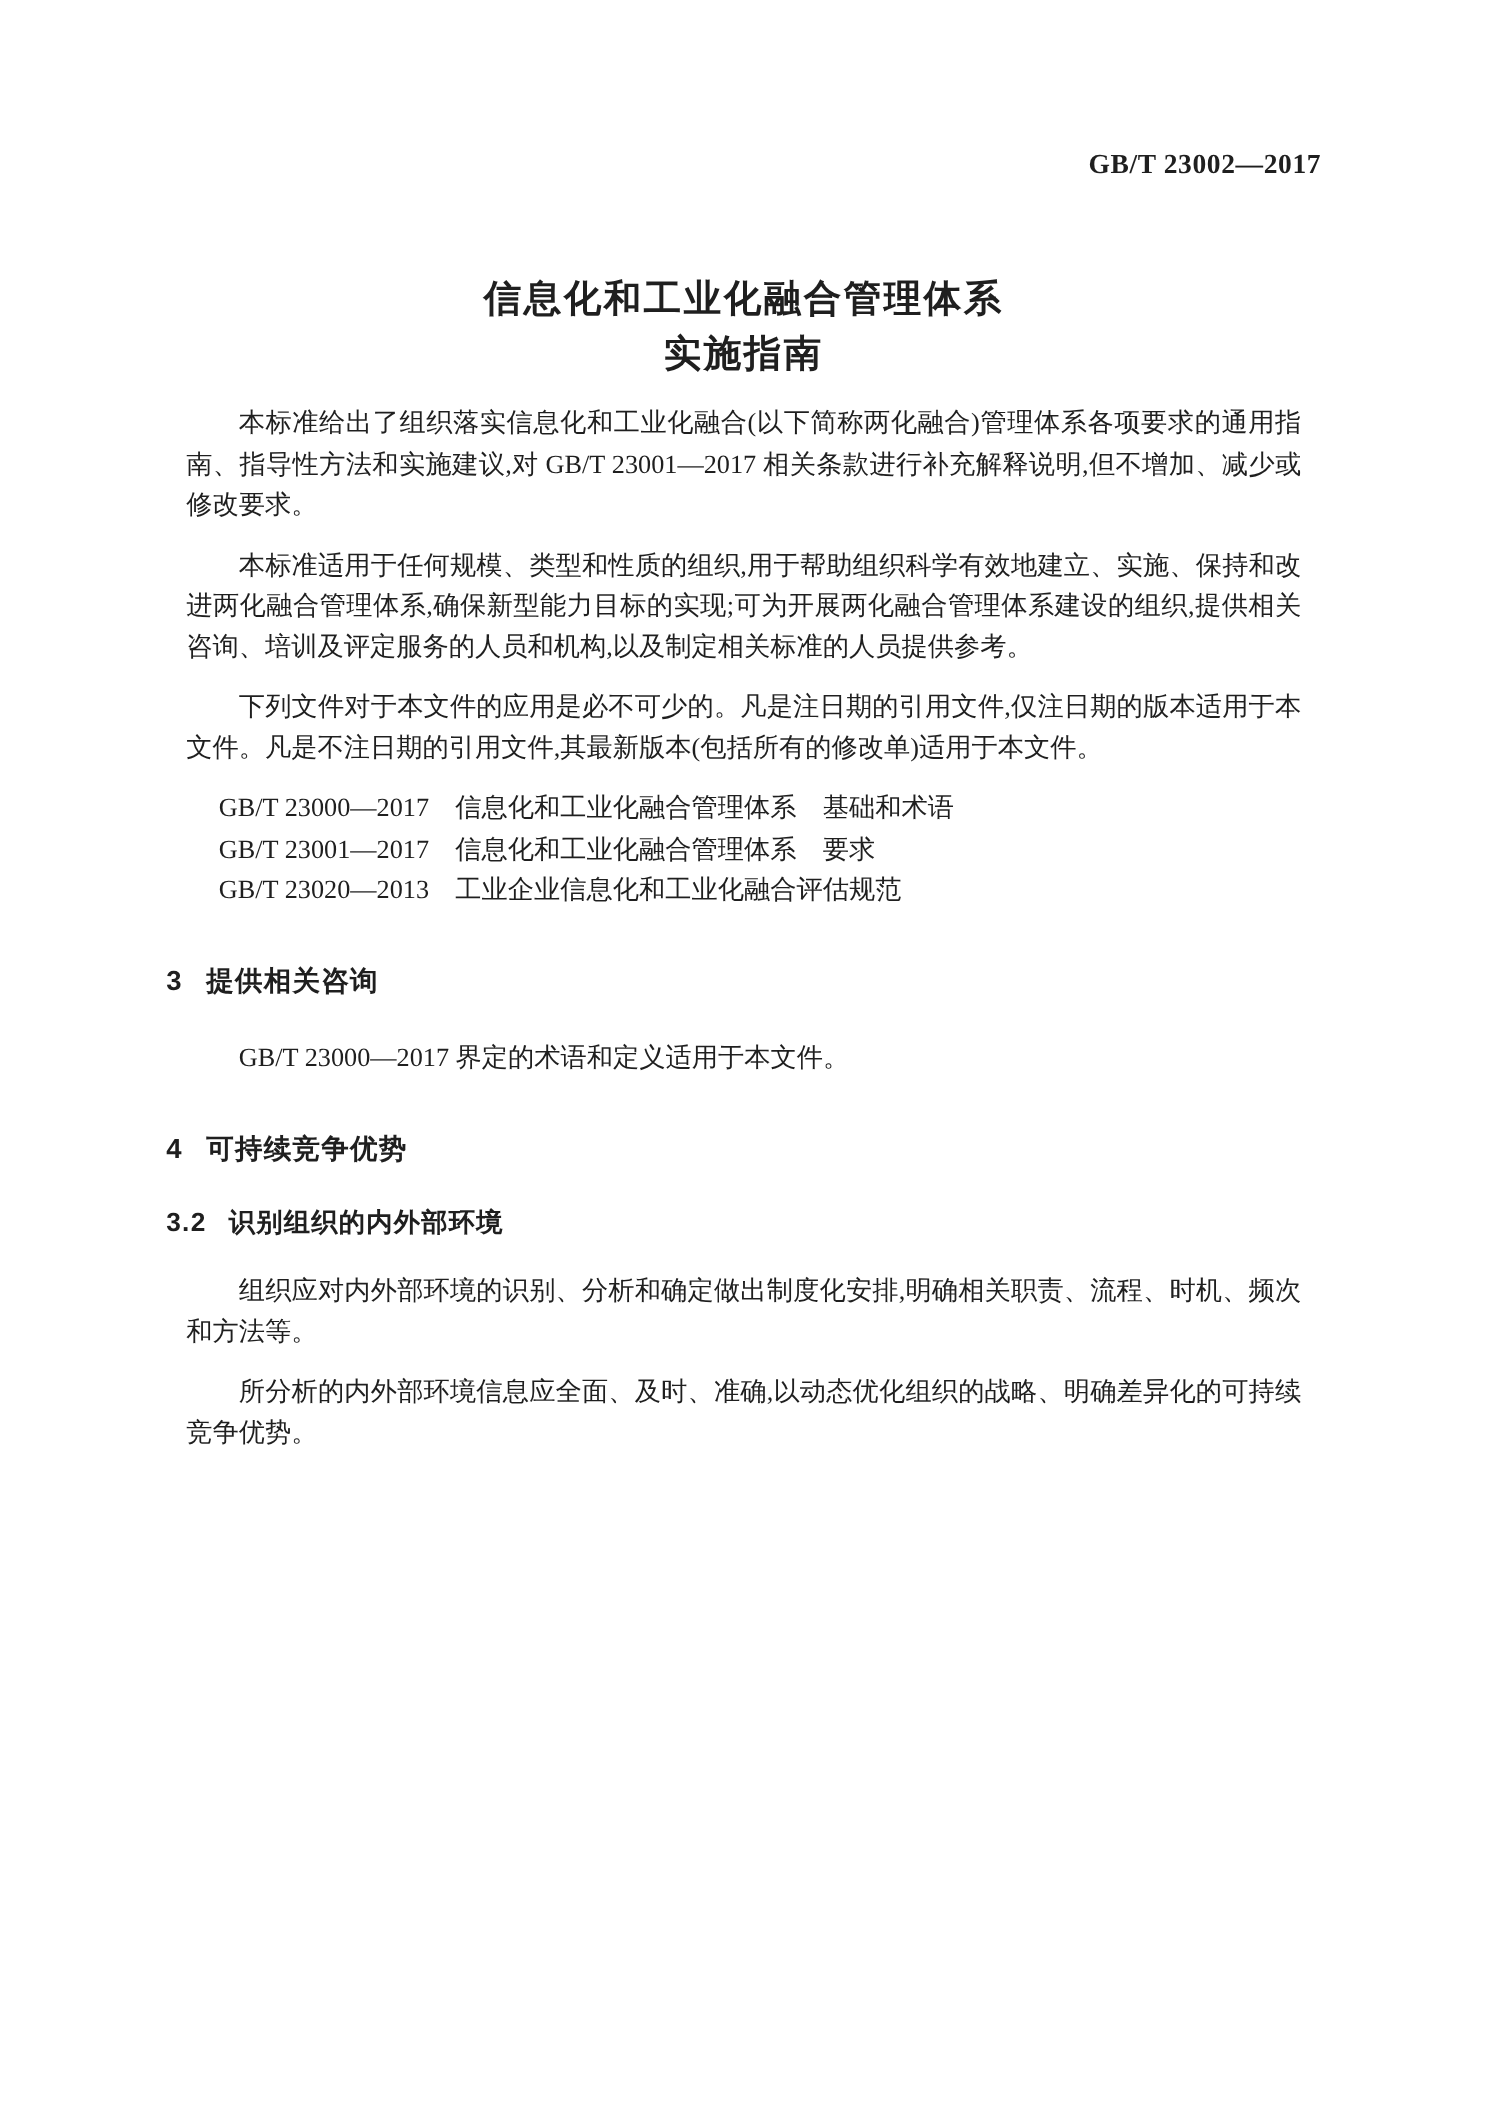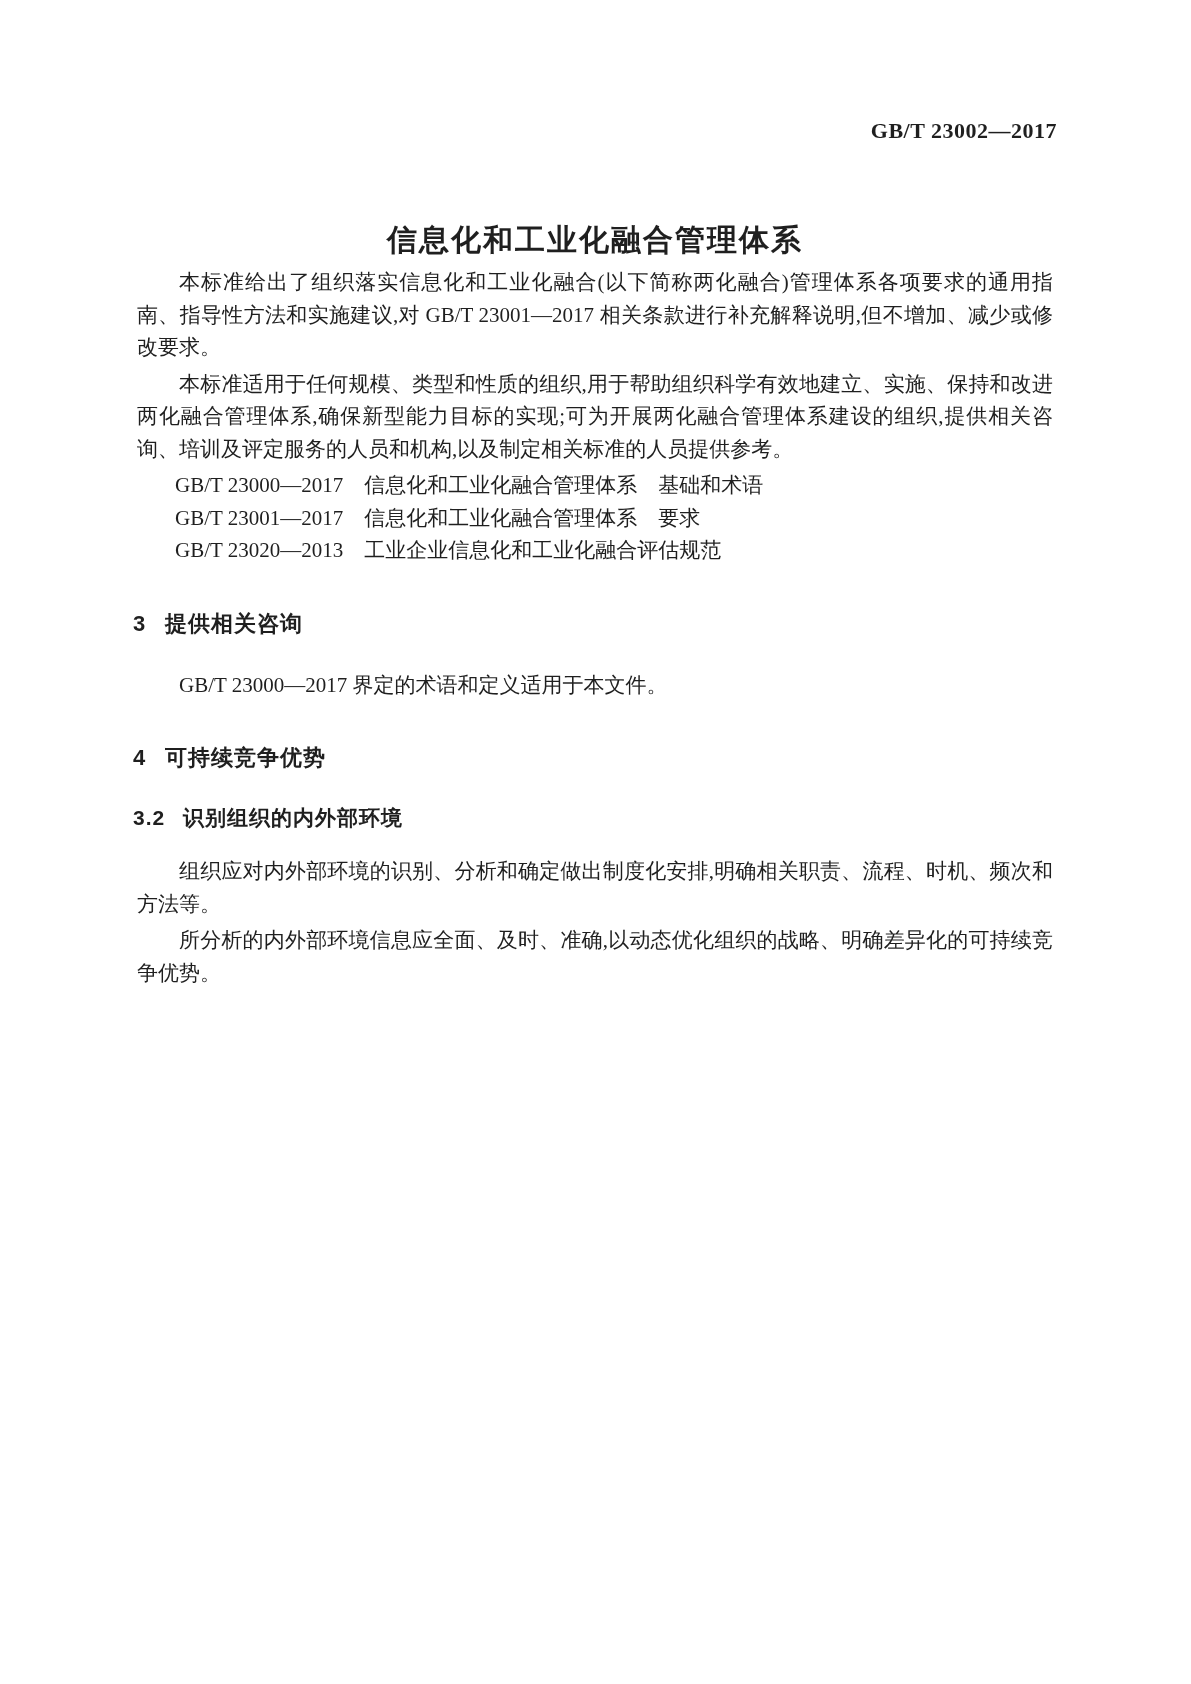--- a/index.html
+++ b/index.html
@@ -45,21 +45,21 @@
     font-family: "Liberation Sans", "DejaVu Sans", sans-serif;
     font-weight: bold;
     font-size: 22px;
     line-height: 30px;
     letter-spacing: 1px;
   }
   .sec-h.l1 { margin: 42px 0 30px 0; }
   .sec-h.l2 { margin: 28px 0 22px 0; font-size: 21px; }
   .sec-num { display: inline-block; margin-right: 0.85em; }
   .para {
-    margin: 4px;
+    margin: 16px;
     font-size: 21px;
     line-height: 32.5px;
     text-align: justify;
     text-indent: 2em;
     font-family: "Liberation Serif", "DejaVu Serif", serif;
   }
   .ref-line {
     margin: 0;
     font-size: 21px;
     line-height: 32.5px;
@@ -80,28 +80,30 @@
 </head>
 <body>
 
 <div class="page">
   <div class="content">
 
     <div class="doc-code">GB/T 23002—2017</div>
 
     <h1 class="doc-title">
       <span class="title-line">信息化和工业化融合管理体系</span>
+      <span class="title-line">实施指南</span>
     </h1>
 
     <section>
       <p class="para">本标准给出了组织落实信息化和工业化融合(以下简称两化融合)管理体系各项要求的通用指南、指导性方法和实施建议,对 GB/T 23001—2017 相关条款进行补充解释说明,但不增加、减少或修改要求。</p>
       <p class="para">本标准适用于任何规模、类型和性质的组织,用于帮助组织科学有效地建立、实施、保持和改进两化融合管理体系,确保新型能力目标的实现;可为开展两化融合管理体系建设的组织,提供相关咨询、培训及评定服务的人员和机构,以及制定相关标准的人员提供参考。</p>
     </section>
 
     <section>
+      <p class="para">下列文件对于本文件的应用是必不可少的。凡是注日期的引用文件,仅注日期的版本适用于本文件。凡是不注日期的引用文件,其最新版本(包括所有的修改单)适用于本文件。</p>
       <p class="ref-line">GB/T 23000—2017　信息化和工业化融合管理体系　基础和术语</p>
       <p class="ref-line">GB/T 23001—2017　信息化和工业化融合管理体系　要求</p>
       <p class="ref-line">GB/T 23020—2013　工业企业信息化和工业化融合评估规范</p>
     </section>
 
     <section>
       <div class="sec-h l1">
         <span class="sec-num">3</span><span>提供相关咨询</span>
       </div>
       <p class="para">GB/T 23000—2017 界定的术语和定义适用于本文件。</p>

